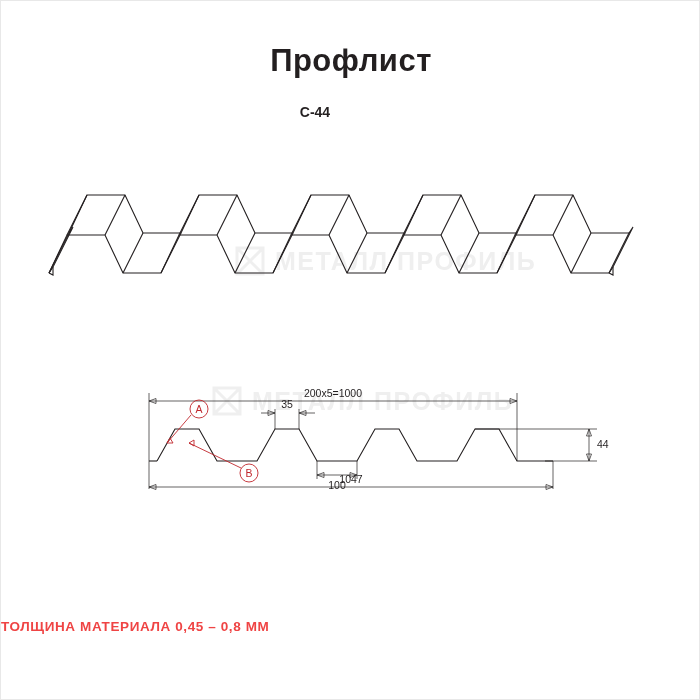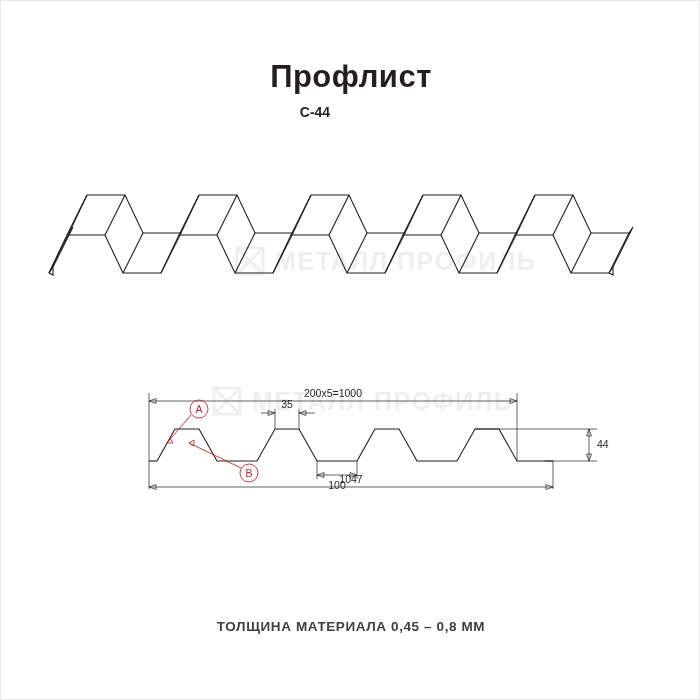--- a/index.html
+++ b/index.html
@@ -17,21 +17,21 @@
   }
   .page {
     position: relative;
     width: 700px;
     height: 700px;
     box-sizing: border-box;
     border: 1px solid #e8e8e8;
   }
   .title {
     position: absolute;
-    top: 58px;
+    top: 42px;
     left: 0;
     width: 700px;
     text-align: center;
     font-size: 31px;
     font-weight: bold;
     letter-spacing: 0.5px;
     color: #231f20;
   }
   .subtitle {
     position: absolute;
@@ -41,25 +41,25 @@
     text-align: center;
     font-size: 14px;
     font-weight: bold;
     color: #231f20;
   }
   .footer {
     position: absolute;
     top: 618px;
     left: 0;
     width: 700px;
-    text-align: center;
+    text-align: left;
     font-size: 13.5px;
     font-weight: bold;
     letter-spacing: 0.6px;
-    color: #404040;
+    color: #ef4444;
   }
   .iso-wrap {
     position: absolute;
     top: 160px;
     left: 40px;
     width: 620px;
     height: 160px;
   }
   .section-wrap {
     position: absolute;

